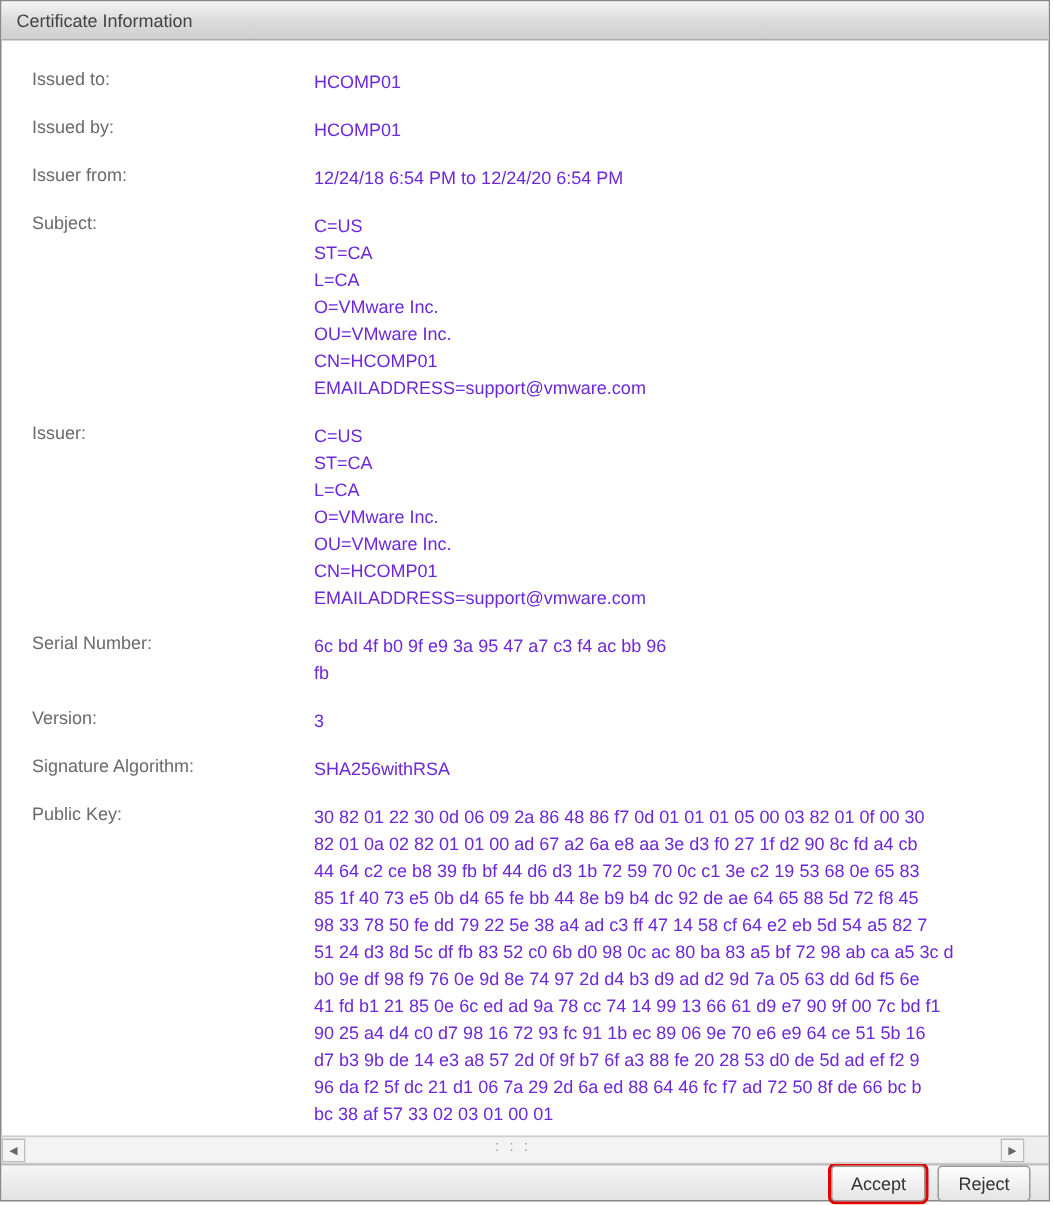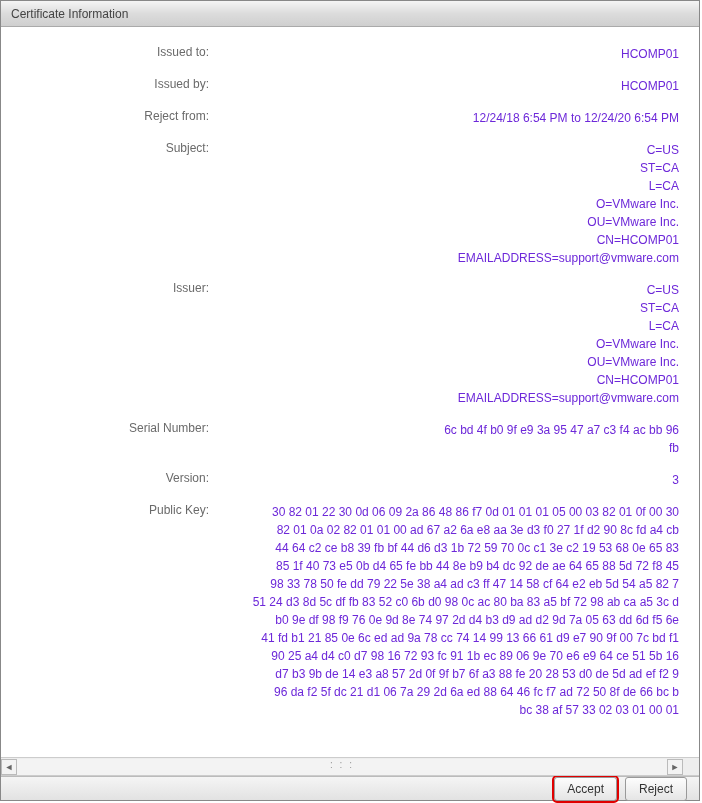--- a/index.html
+++ b/index.html
@@ -70,21 +70,20 @@
       background: #eee; border-top: 1px solid #ccc;
     }
     .fields {
       padding: 18px 20px 10px 20px;
       color: #555;
     }
     .row {
       display: flex;
       align-items: flex-start;
       margin-bottom: 14px;
-      text-align: right;
     }
     .label {
       width: 188px;
       flex-shrink: 0;
       color: #6a6a6a;
       font-size: 12px;
     }
     .value {
       flex: 1;
       color: #6d28d9;
@@ -133,21 +132,21 @@
       <div class="fields" id="fields">
           <div class="row">
             <div class="label">Issued to:</div>
             <div class="value">HCOMP01</div>
           </div>
           <div class="row">
             <div class="label">Issued by:</div>
             <div class="value">HCOMP01</div>
           </div>
           <div class="row">
-            <div class="label">Reject from:</div>
+            <div class="label">Issuer from:</div>
             <div class="value">12/24/18 6:54 PM to 12/24/20 6:54 PM</div>
           </div>
           <div class="row">
             <div class="label">Subject:</div>
             <div class="value">C=US
 ST=CA
 L=CA
 O=VMware Inc.
 OU=VMware Inc.
 CN=HCOMP01
@@ -164,20 +163,24 @@
 EMAILADDRESS=support@vmware.com</div>
           </div>
           <div class="row">
             <div class="label">Serial Number:</div>
             <div class="value">6c bd 4f b0 9f e9 3a 95 47 a7 c3 f4 ac bb 96
 fb</div>
           </div>
           <div class="row">
             <div class="label">Version:</div>
             <div class="value">3</div>
+          </div>
+          <div class="row">
+            <div class="label">Signature Algorithm:</div>
+            <div class="value">SHA256withRSA</div>
           </div>
           <div class="row">
             <div class="label">Public Key:</div>
             <div class="value">30 82 01 22 30 0d 06 09 2a 86 48 86 f7 0d 01 01 01 05 00 03 82 01 0f 00 30
 82 01 0a 02 82 01 01 00 ad 67 a2 6a e8 aa 3e d3 f0 27 1f d2 90 8c fd a4 cb
 44 64 c2 ce b8 39 fb bf 44 d6 d3 1b 72 59 70 0c c1 3e c2 19 53 68 0e 65 83
 85 1f 40 73 e5 0b d4 65 fe bb 44 8e b9 b4 dc 92 de ae 64 65 88 5d 72 f8 45
 98 33 78 50 fe dd 79 22 5e 38 a4 ad c3 ff 47 14 58 cf 64 e2 eb 5d 54 a5 82 7
 51 24 d3 8d 5c df fb 83 52 c0 6b d0 98 0c ac 80 ba 83 a5 bf 72 98 ab ca a5 3c d
 b0 9e df 98 f9 76 0e 9d 8e 74 97 2d d4 b3 d9 ad d2 9d 7a 05 63 dd 6d f5 6e

